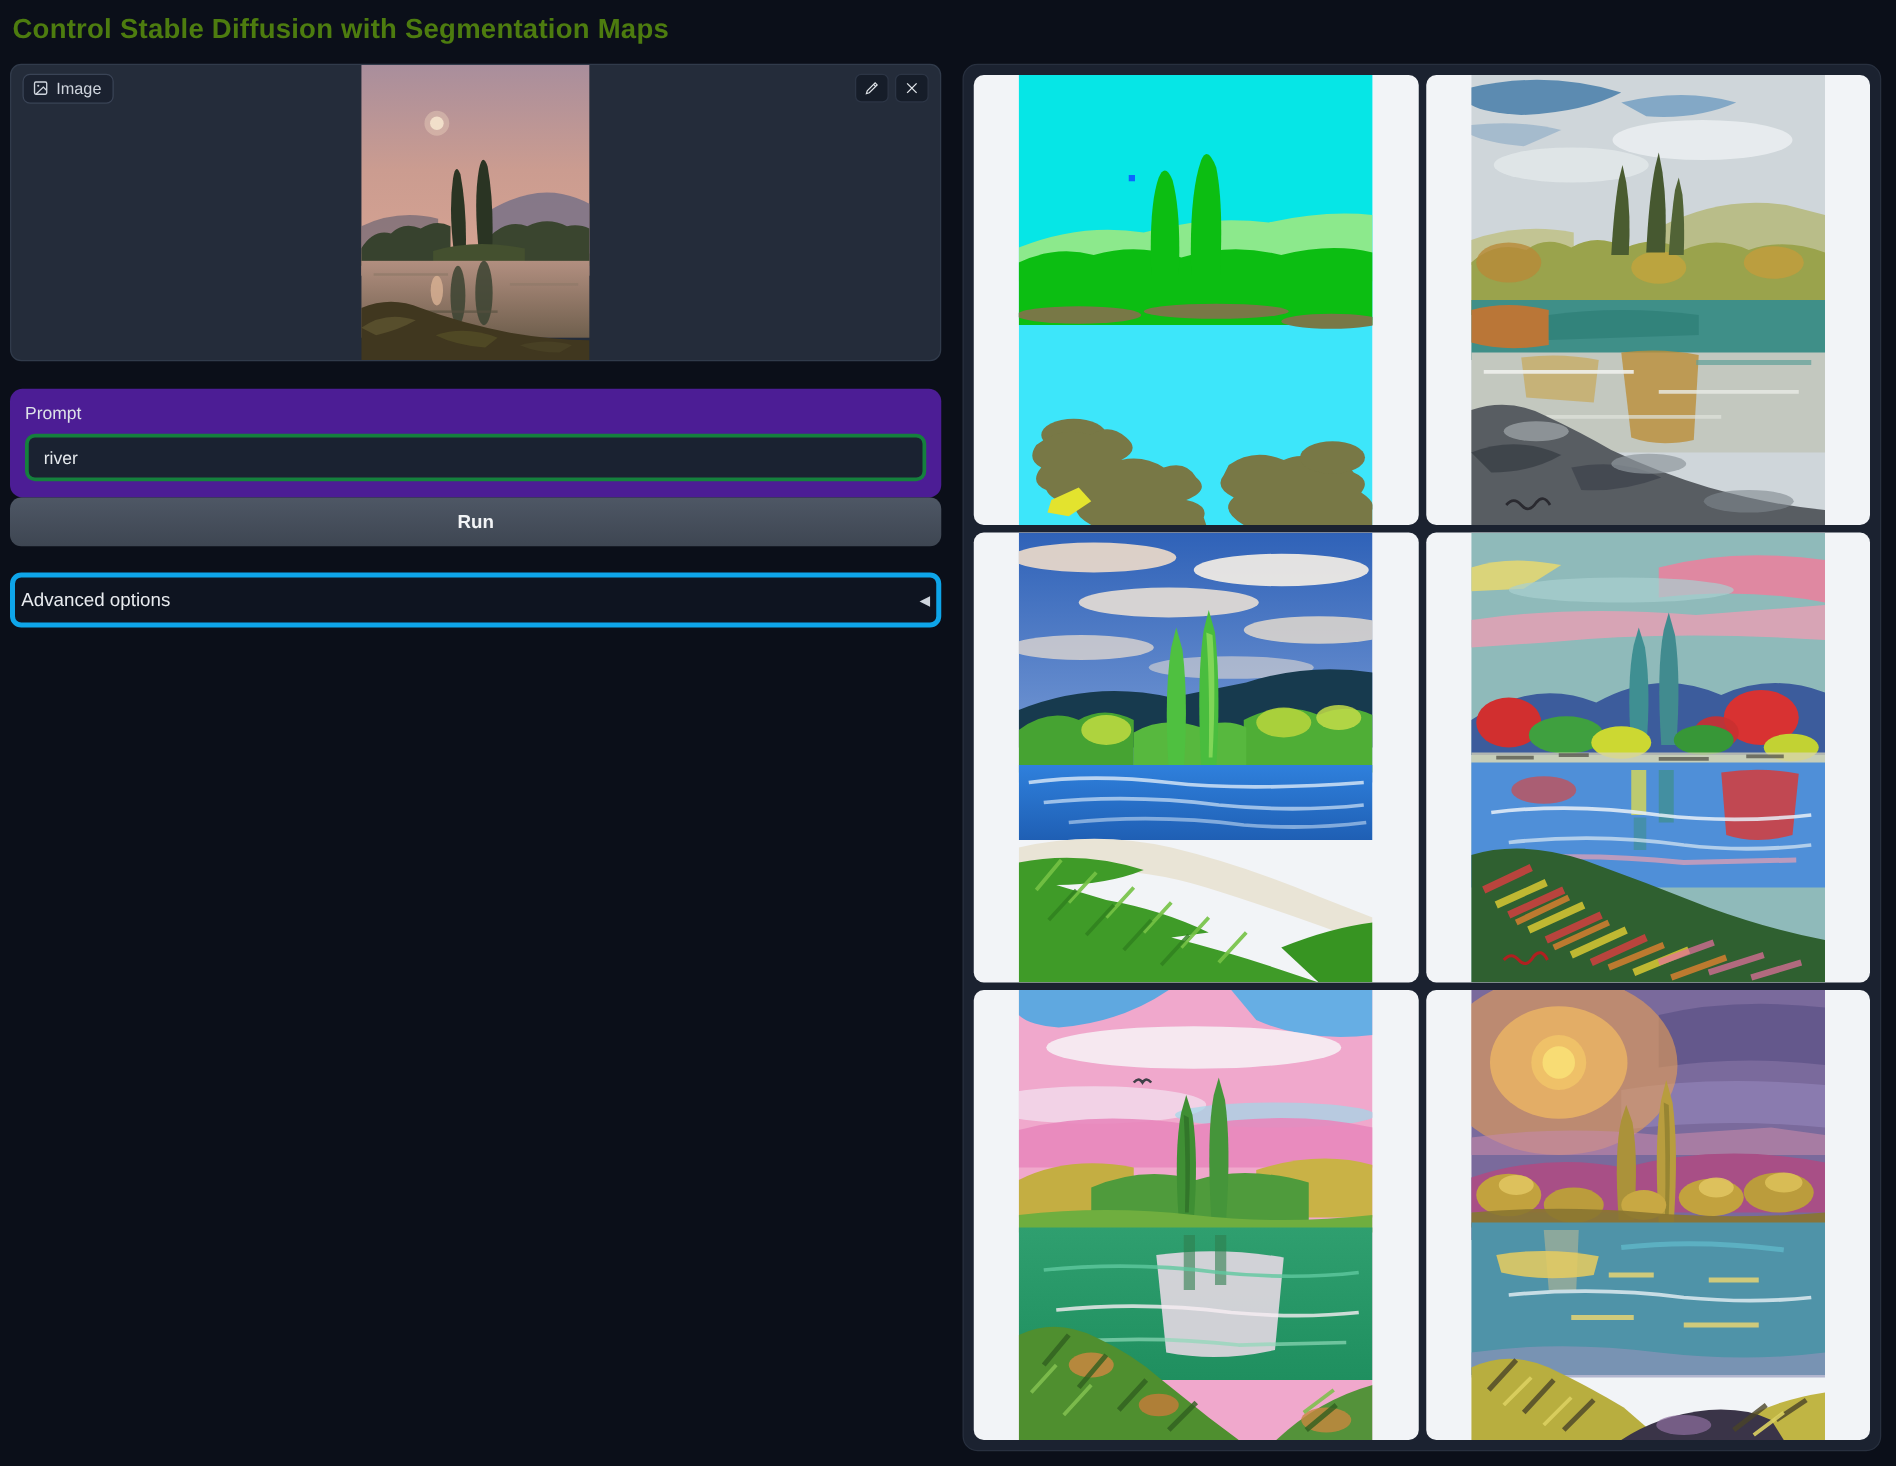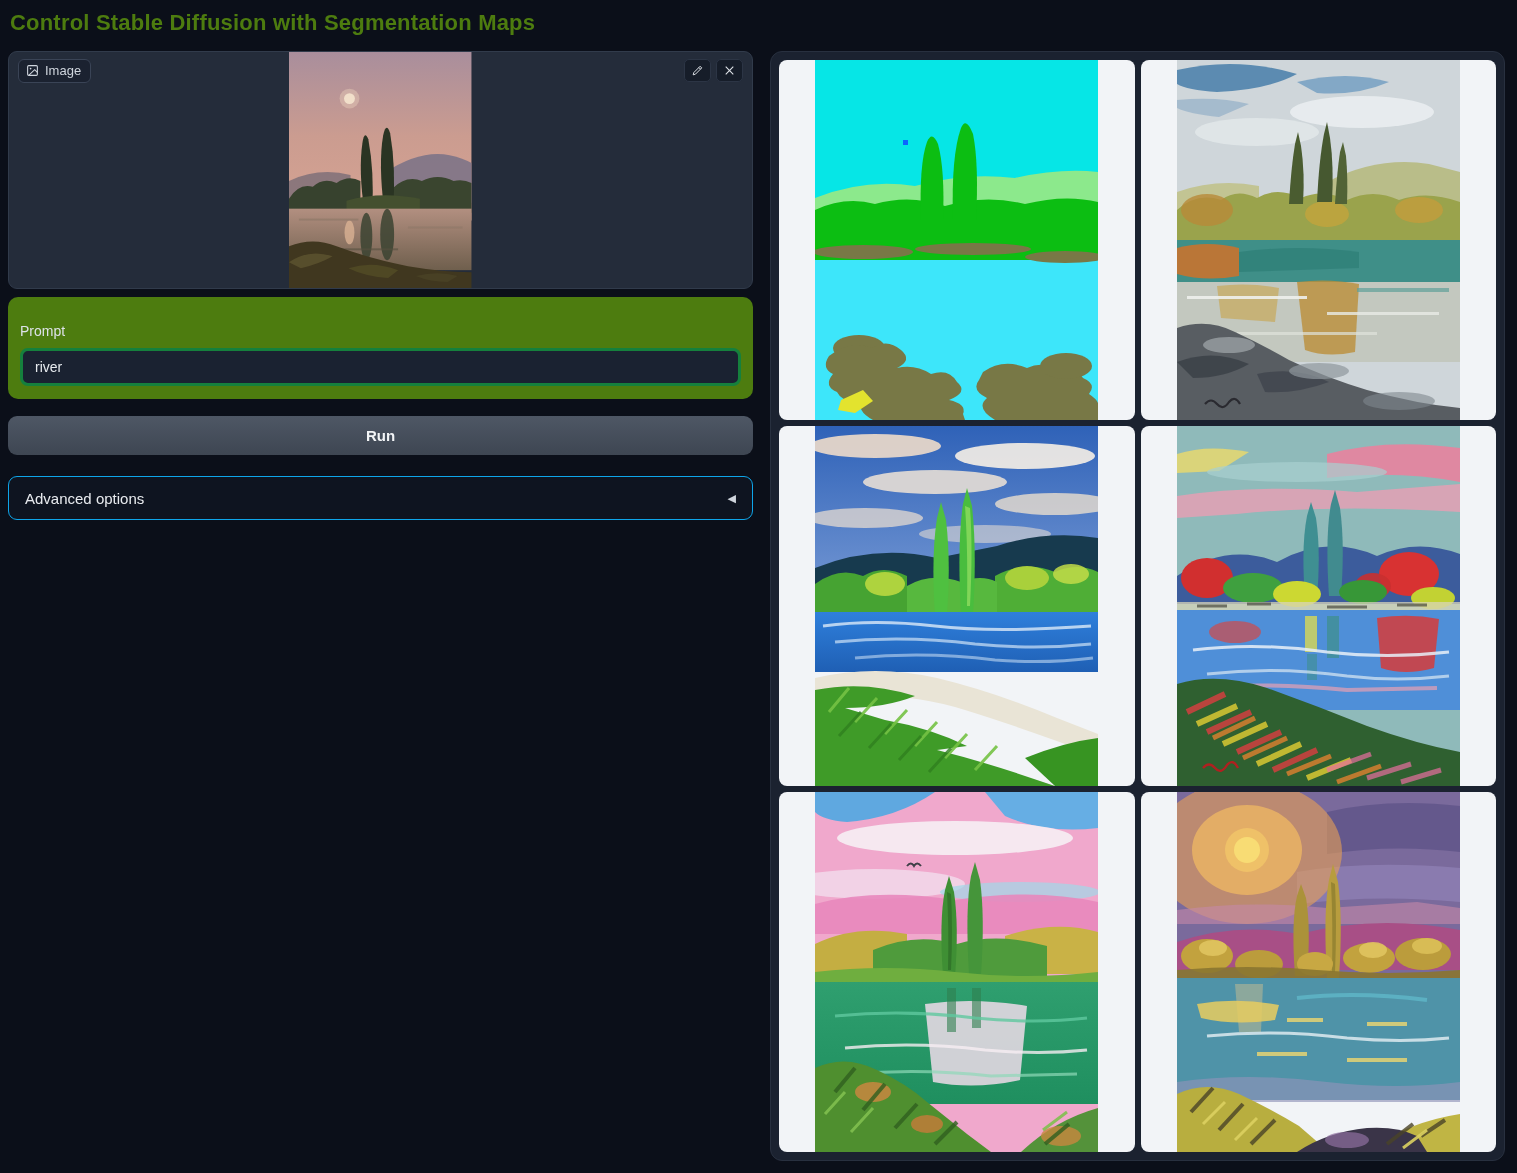--- a/index.html
+++ b/index.html
@@ -32,41 +32,41 @@
   .img-label svg { width:13px; height:13px; display:block; }
   .img-actions { position:absolute; top:7px; right:9px; z-index:2; display:flex; gap:5px; }
   .icon-btn {
     width:27px; height:23px; display:flex; align-items:center; justify-content:center;
     background:#161d29; border:1px solid #2c3545; border-radius:5px;
     color:#dfe3e8; cursor:pointer;
   }
   .icon-btn svg { width:13px; height:13px; display:block; }
 
   
-  .prompt-block { margin-top:8px; background:#4d7c0f; border-radius:10px; padding:26px 12px 13px; }
+  .prompt-block { margin-top:22px; background:#4c1d95; border-radius:10px; padding:11px 12px 13px; }
   .prompt-label { display:block; font-size:14px; color:#dde2e8; margin-bottom:9px; }
   .prompt-input {
     width:100%; height:38px; background:#1a2231; border:3px solid #15803d;
     border-radius:8px; color:#e6eaee; font-size:14px; padding:0 12px;
     font-family:"Liberation Sans", sans-serif; outline:none;
   }
 
   
   .run-btn {
-    margin-top:17px; width:100%; height:39px; border:none; border-radius:9px;
+    width:100%; height:39px; border:none; border-radius:9px;
     background:linear-gradient(180deg,#4e5765,#3e4652);
     color:#f2f4f6; font-size:15px; font-weight:700; cursor:pointer;
     font-family:"Liberation Sans", sans-serif;
   }
 
   
   .accordion {
-    margin-top:21px; height:44px; background:#0e1420; border:1px solid #0ea5e9;
+    margin-top:21px; height:44px; background:#0e1420; border:4px solid #0ea5e9;
     border-radius:9px; display:flex; align-items:center; justify-content:space-between;
-    padding:0 16px; color:#e8ebef; font-size:15px; cursor:pointer;
+    padding:0 5px; color:#e8ebef; font-size:15px; cursor:pointer;
   }
   .accordion .arrow { font-size:11px; color:#cfd5dd; }
 
   
   .gallery {
     width:735px; height:1110px; background:#1b2230; border:1px solid #28303f;
     border-radius:12px; padding:8px;
     display:grid; grid-template-columns:1fr 1fr; grid-template-rows:1fr 1fr 1fr; gap:6px;
   }
   .tile {

